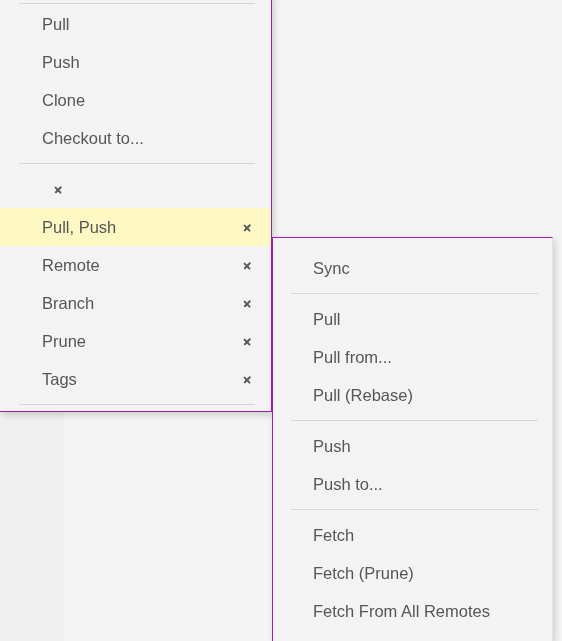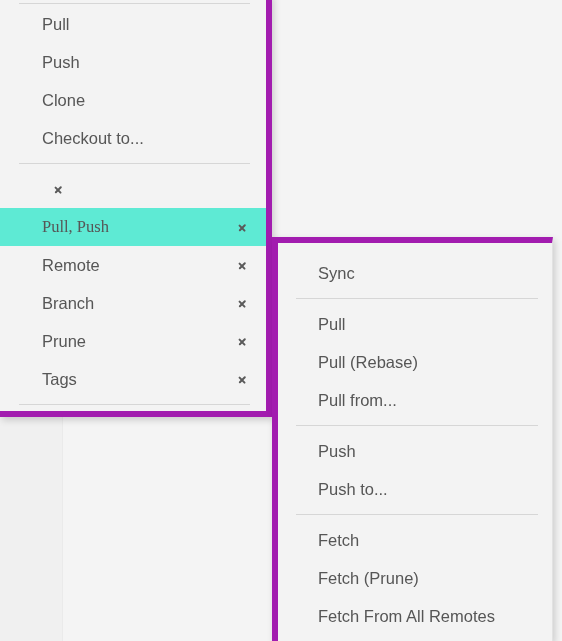--- a/index.html
+++ b/index.html
@@ -35,41 +35,40 @@
     top: 0;
     width: 1px;
     height: 641px;
     background: #eaeaea;
   }
 
   
   .menu-surface {
     position: absolute;
     background: #f3f3f3;
-    border: 6px solid #a21caf;
+    border: 1px solid #a21caf;
     box-shadow: 2px 3px 7px rgba(0,0,0,0.17);
     box-sizing: border-box;
   }
 
   .menu-item {
     position: relative;
     display: flex;
     align-items: center;
     height: 38px;
     font-size: 16.5px;
     color: #565656;
     white-space: nowrap;
     cursor: default;
   }
   .menu-item-label {
     flex: 1 1 auto;
   }
   .menu-item.is-highlighted {
-    background: #5eead4;
-    font-family: Liberation Serif, serif;
+    background: #fef9c3;
   }
 
   .menu-separator {
     height: 1px;
     background: #d6d6d6;
     margin: 6px 0;
   }
 
   
   .submenu-chevron {
@@ -190,25 +189,25 @@
 <div class="menu-surface" id="pull-push-submenu">
     <div class="menu-pad-top"></div>
     <div class="menu-item">
       <span class="menu-item-label">Sync</span>
     </div>
     <div class="menu-separator"></div>
     <div class="menu-item">
       <span class="menu-item-label">Pull</span>
     </div>
     <div class="menu-item">
+      <span class="menu-item-label">Pull from...</span>
+    </div>
+    <div class="menu-item">
       <span class="menu-item-label">Pull (Rebase)</span>
     </div>
-    <div class="menu-item">
-      <span class="menu-item-label">Pull from...</span>
-    </div>
     <div class="menu-separator"></div>
     <div class="menu-item">
       <span class="menu-item-label">Push</span>
     </div>
     <div class="menu-item">
       <span class="menu-item-label">Push to...</span>
     </div>
     <div class="menu-separator"></div>
     <div class="menu-item">
       <span class="menu-item-label">Fetch</span>

